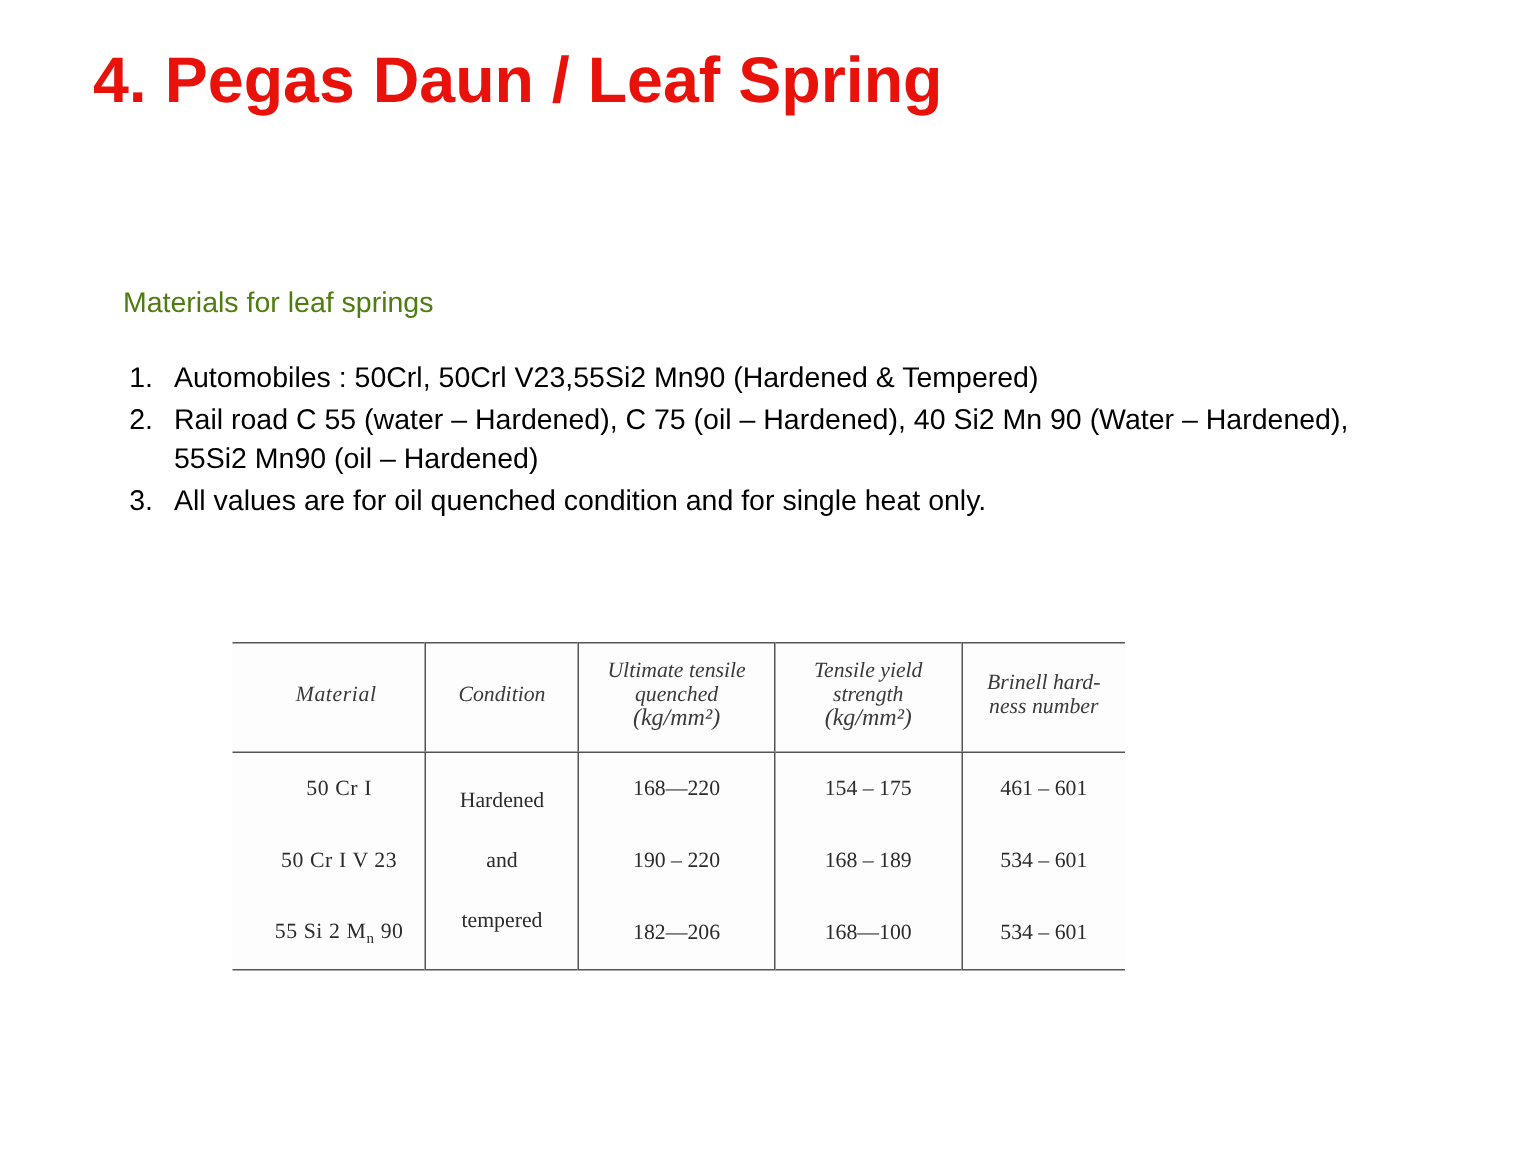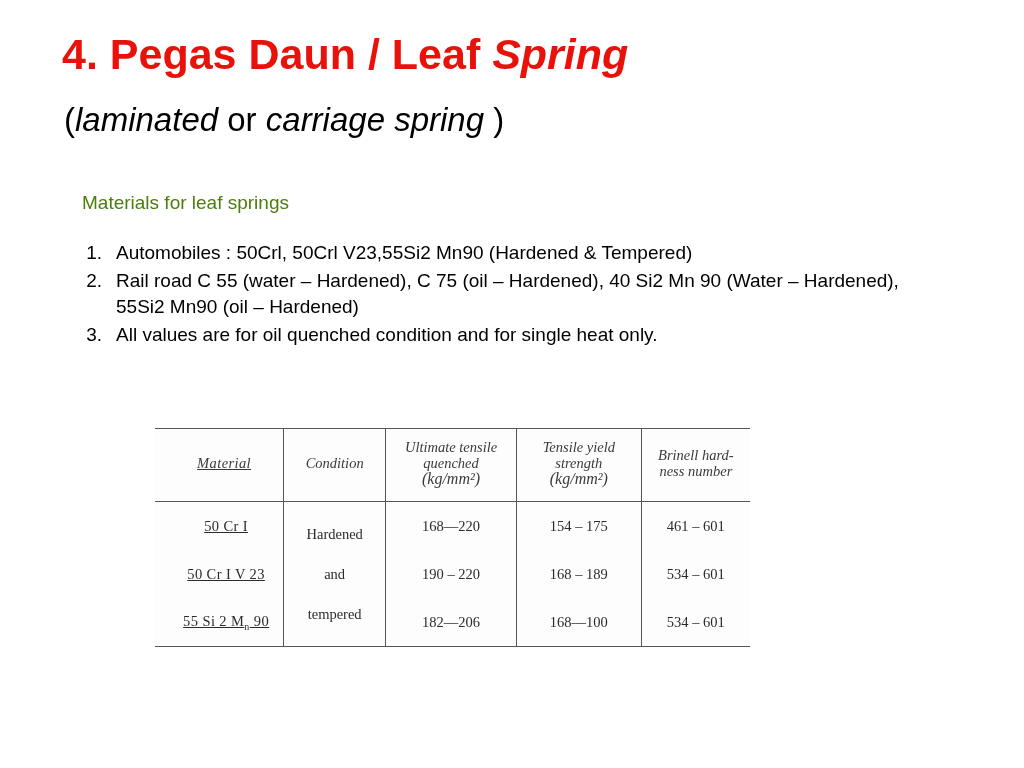--- a/index.html
+++ b/index.html
@@ -26,21 +26,20 @@
     position: absolute;
     left: 62px;
     top: 30px;
     font-size: 43px;
     font-weight: bold;
     color: #e8120b;
     white-space: nowrap;
     letter-spacing: 0px;
   }
   .title-line .italic {
-    font-style: italic;
   }
   .subtitle-line {
     position: absolute;
     left: 64px;
     top: 101px;
     font-size: 33px;
     color: #000000;
     white-space: nowrap;
   }
   .subtitle-line .italic {
@@ -124,21 +123,20 @@
   .tbl tbody td {
     height: 48px;
     font-size: 14.5px;
     color: #2b2b2b;
   }
   .col-mat {
     width: 128px;
     text-align: left;
     padding-left: 14px !important;
     letter-spacing: 0.4px;
-    text-decoration: underline;
   }
   .col-cond {
     width: 104px;
     margin-top: 40px;
   }
   .col-uts {
     width: 142px;
   }
   .col-tys {
     width: 134px;
@@ -164,23 +162,20 @@
 </head>
 <body>
 
 <div class="slide">
 
   <div class="title-line">
     <span>4.</span>
     <span>Pegas Daun / Leaf </span><span class="italic">Spring</span>
   </div>
 
-  <div class="subtitle-line">
-    <span>(</span><span class="italic">laminated</span><span> or </span><span class="italic">carriage spring </span><span>)</span>
-  </div>
 
   <div class="materials-heading">Materials for leaf springs</div>
 
   <div class="list">
     <div class="list-item">
       <span class="list-num">1.</span>
       <span class="list-text">Automobiles : 50Crl, 50Crl V23,55Si2 Mn90 (Hardened &amp; Tempered)</span>
     </div>
     <div class="list-item">
       <span class="list-num">2.</span>

